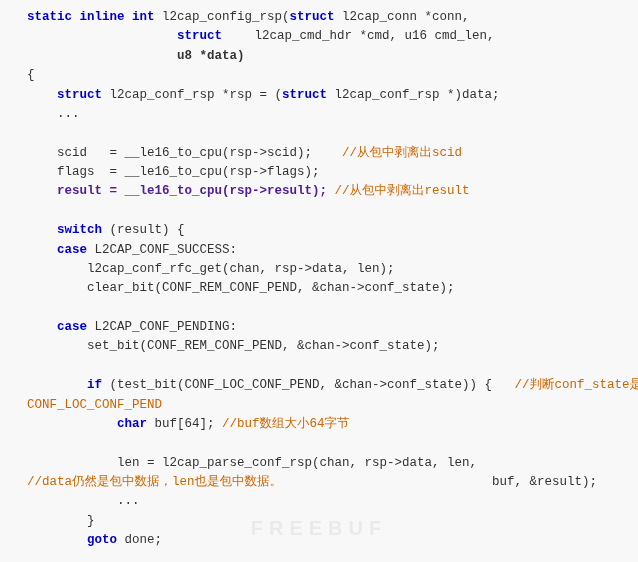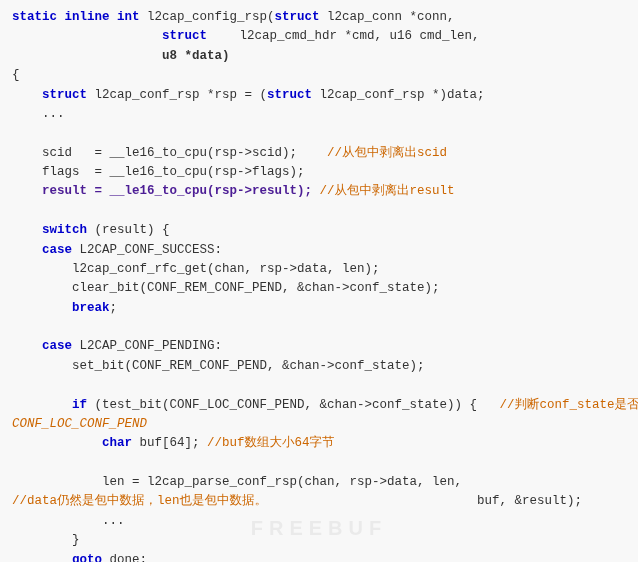--- a/index.html
+++ b/index.html
@@ -8,21 +8,21 @@
       height: 562px;
       background: #f8f8f8;
       font-family: 'Courier New', Courier, monospace;
       font-size: 12.5px;
       line-height: 1.55;
       overflow: hidden;
       position: relative;
     }
     .code-container {
       background: #f8f8f8;
-      padding: 8px 0 8px 0;
+      padding: 8px 0 8px 15px;
       width: 100%;
       height: 100%;
       overflow: hidden;
       position: relative;
     }
     .code-line {
       white-space: pre;
       padding: 0 12px;
       min-height: 19px;
       display: flex;
@@ -57,27 +57,26 @@
       <div class="code-line"><span style="color: rgb(51, 51, 51);">    ...</span></div>
       <div class="code-line">&nbsp;</div>
       <div class="code-line"><span style="color: rgb(51, 51, 51);">    scid   = __le16_to_cpu(rsp-&gt;scid);    </span><span style="color: rgb(204, 102, 0); font-weight: normal;">//从包中剥离出scid</span></div>
       <div class="code-line"><span style="color: rgb(51, 51, 51);">    flags  = __le16_to_cpu(rsp-&gt;flags);   </span></div>
       <div class="code-line"><span style="color: #4c1d95; font-weight: bold;">    result = __le16_to_cpu(rsp-&gt;result); </span><span style="color: rgb(204, 102, 0); font-weight: normal; text-align: right;">//从包中剥离出result</span></div>
       <div class="code-line">&nbsp;</div>
       <div class="code-line"><span style="color: rgb(51, 51, 51);">    </span><span style="color: rgb(0, 0, 204); font-weight: bold;">switch</span><span style="color: rgb(51, 51, 51);"> (result) {</span></div>
       <div class="code-line"><span style="color: rgb(51, 51, 51);">    </span><span style="color: rgb(0, 0, 204); font-weight: bold;">case</span><span style="color: rgb(51, 51, 51);"> L2CAP_CONF_SUCCESS:</span></div>
       <div class="code-line"><span style="color: rgb(51, 51, 51);">        l2cap_conf_rfc_get(chan, rsp-&gt;data, len);</span></div>
       <div class="code-line"><span style="color: rgb(51, 51, 51);">        clear_bit(CONF_REM_CONF_PEND, &amp;chan-&gt;conf_state);</span></div>
-      <div class="code-line"><span style="color: rgb(51, 51, 51);">        </span><span style="color: rgb(0, 0, 204); font-weight: bold;">break</span><span style="color: rgb(51, 51, 51);">;</span></div>
       <div class="code-line">&nbsp;</div>
       <div class="code-line"><span style="color: rgb(51, 51, 51);">    </span><span style="color: rgb(0, 0, 204); font-weight: bold;">case</span><span style="color: rgb(51, 51, 51);"> L2CAP_CONF_PENDING:</span></div>
       <div class="code-line"><span style="color: rgb(51, 51, 51);">        set_bit(CONF_REM_CONF_PEND, &amp;chan-&gt;conf_state);</span></div>
       <div class="code-line">&nbsp;</div>
       <div class="code-line"><span style="color: rgb(51, 51, 51);">        </span><span style="color: rgb(0, 0, 204); font-weight: bold;">if</span><span style="color: rgb(51, 51, 51);"> (test_bit(CONF_LOC_CONF_PEND, &amp;chan-&gt;conf_state)) {   </span><span style="color: rgb(204, 102, 0); font-weight: normal;">//判断conf_state是否是</span></div>
-      <div class="code-line"><span style="color: rgb(204, 102, 0); font-weight: normal; font-style: italic;">CONF_LOC_CONF_PEND</span></div>
+      <div class="code-line"><span style="color: rgb(204, 102, 0); font-weight: normal;">CONF_LOC_CONF_PEND</span></div>
       <div class="code-line"><span style="color: rgb(51, 51, 51);">            </span><span style="color: rgb(0, 0, 204); font-weight: bold;">char</span><span style="color: rgb(51, 51, 51);"> buf[64]; </span><span style="color: rgb(204, 102, 0); font-weight: normal;">//buf数组大小64字节</span></div>
       <div class="code-line">&nbsp;</div>
       <div class="code-line"><span style="color: rgb(51, 51, 51);">            len = l2cap_parse_conf_rsp(chan, rsp-&gt;data, len,</span></div>
       <div class="code-line"><span style="color: rgb(204, 102, 0); font-weight: normal;">//data仍然是包中数据，len也是包中数据。</span><span style="color: rgb(51, 51, 51);">                            buf, &amp;result);    </span></div>
       <div class="code-line"><span style="color: rgb(51, 51, 51);">            ...</span></div>
       <div class="code-line"><span style="color: rgb(51, 51, 51);">        }</span></div>
       <div class="code-line"><span style="color: rgb(51, 51, 51);">        </span><span style="color: rgb(0, 0, 204); font-weight: bold;">goto</span><span style="color: rgb(51, 51, 51);"> done;</span></div>
     </div>
   <div class="watermark">FREEBUF</div>
 </div>

